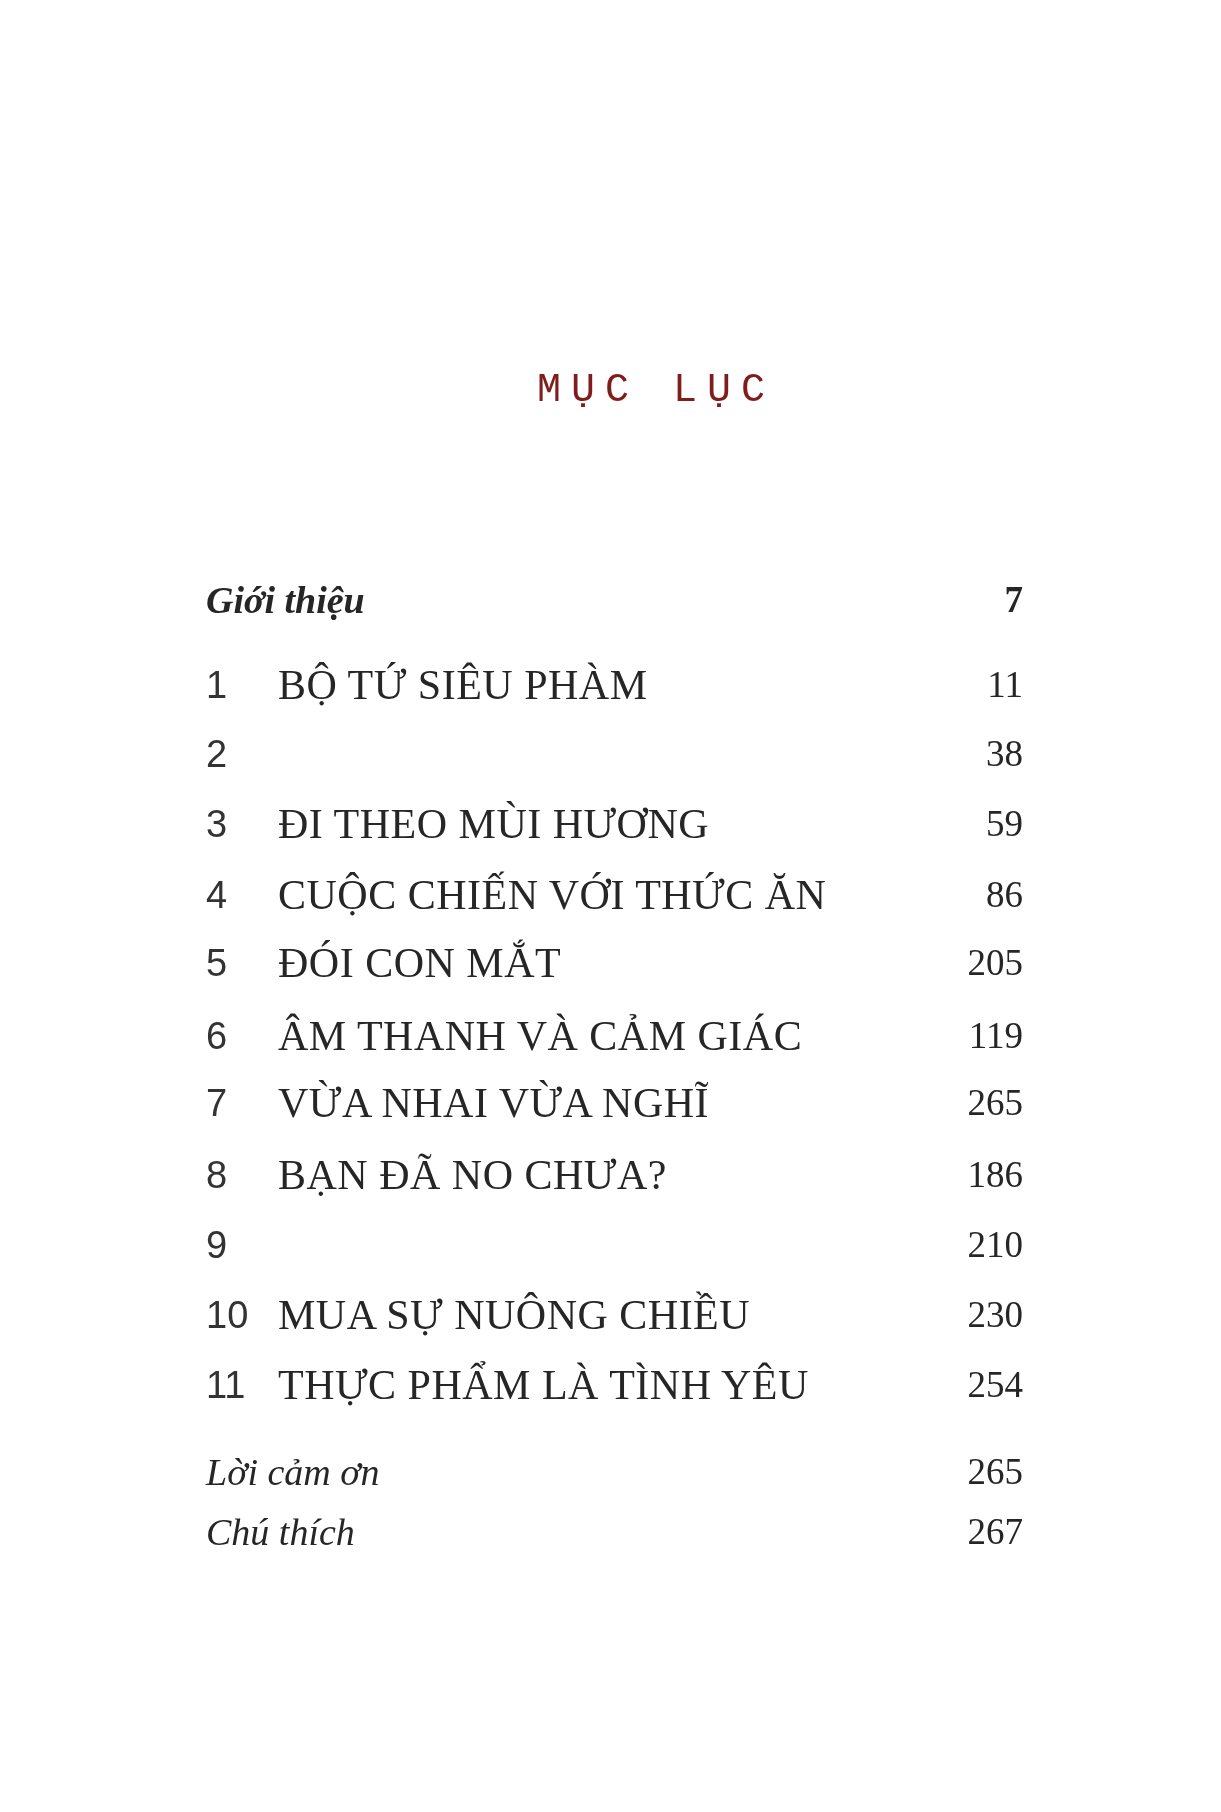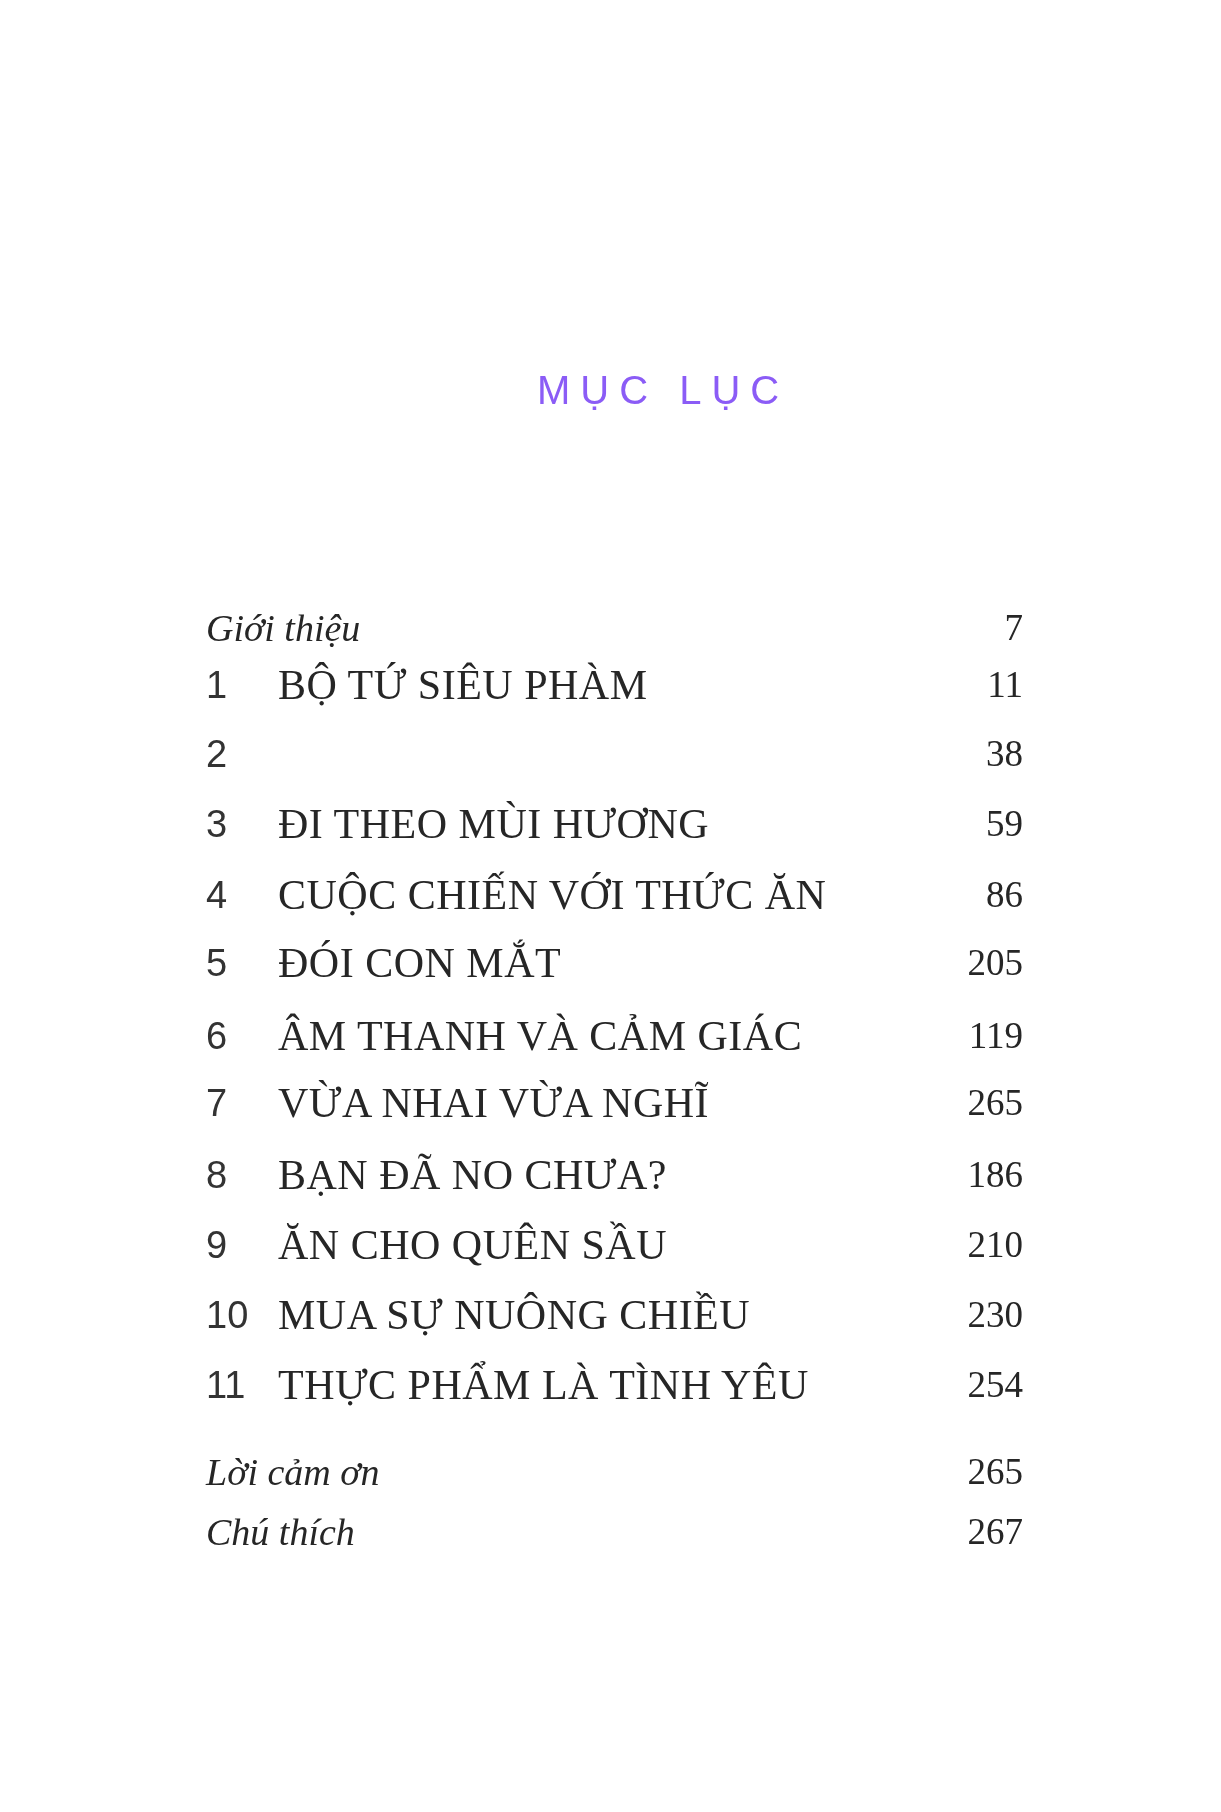--- a/index.html
+++ b/index.html
@@ -13,25 +13,25 @@
     height: 1812px;
     background: #ffffff;
     overflow: hidden;
     font-family: "Liberation Serif", serif;
     color: #262626;
   }
   .toc-title {
     position: absolute;
     top: 368px;
     left: 537px;
-    font-family: Liberation Sans, sans-serif;
+    font-family: Liberation Mono, monospace;
     font-weight: 400;
     font-size: 40px;
     letter-spacing: 10px;
-    color: #8b5cf6;
+    color: #7f1d1d;
     white-space: nowrap;
   }
   .row {
     position: absolute;
     left: 0;
     width: 100%;
     height: 48px;
     line-height: 48px;
     white-space: nowrap;
   }
@@ -60,21 +60,21 @@
     color: #262626;
   }
   .row .page-num {
     position: absolute;
     right: 198px;
     font-family: "Liberation Serif", serif;
     font-size: 37px;
     color: #262626;
   }
   
-  .r-intro { top: 604px; }
+  .r-intro { top: 576px; font-weight: bold; }
   .r-ch1  { top: 661px; }
   .r-ch2  { top: 730px; }
   .r-ch3  { top: 800px; }
   .r-ch4  { top: 871px; }
   .r-ch5  { top: 939px; }
   .r-ch6  { top: 1012px; }
   .r-ch7  { top: 1079px; }
   .r-ch8  { top: 1151px; }
   .r-ch9  { top: 1221px; }
   .r-ch10 { top: 1291px; }
@@ -136,21 +136,20 @@
   </div>
 
   <div class="row r-ch8">
     <span class="num">8</span>
     <span class="chap-title">BẠN ĐÃ NO CHƯA?</span>
     <span class="page-num">186</span>
   </div>
 
   <div class="row r-ch9">
     <span class="num">9</span>
-    <span class="chap-title">ĂN CHO QUÊN SẦU</span>
     <span class="page-num">210</span>
   </div>
 
   <div class="row r-ch10">
     <span class="num">10</span>
     <span class="chap-title">MUA SỰ NUÔNG CHIỀU</span>
     <span class="page-num">230</span>
   </div>
 
   <div class="row r-ch11">

